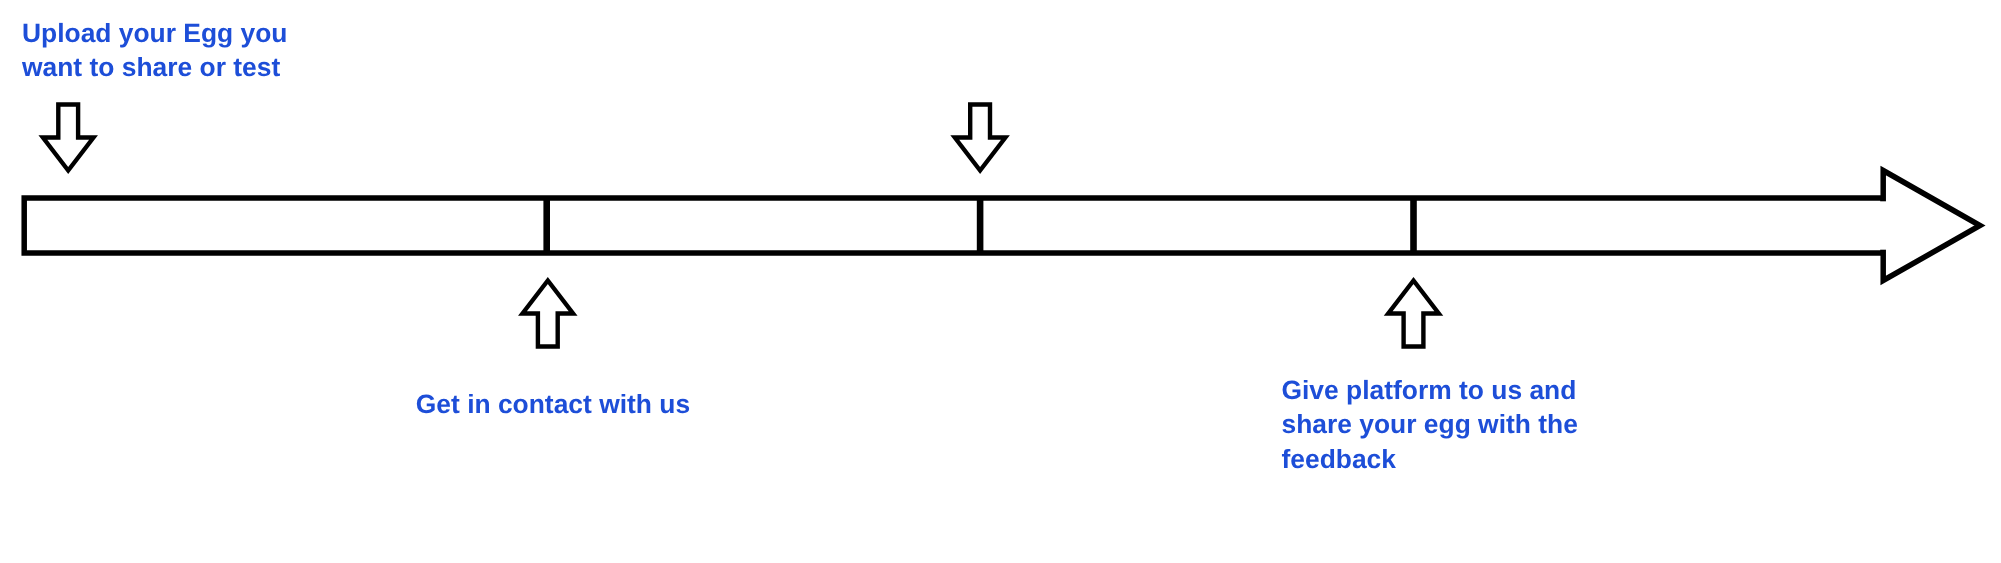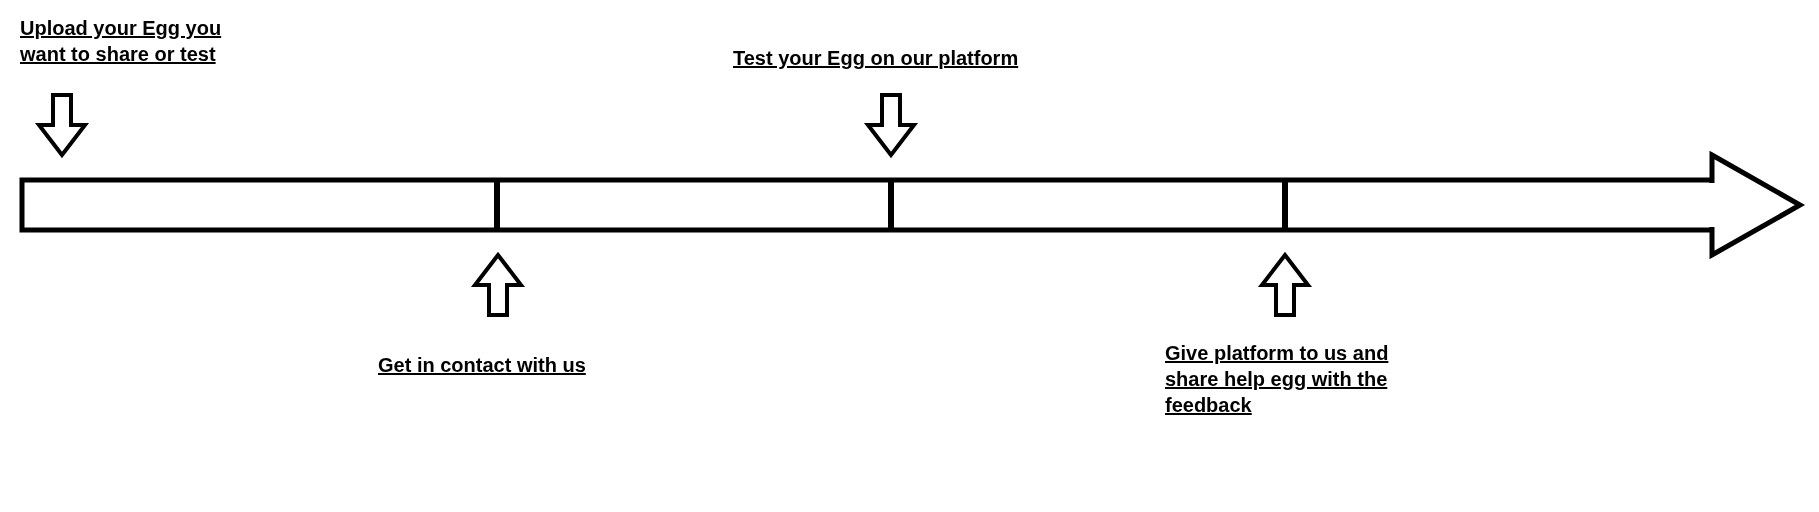--- a/index.html
+++ b/index.html
@@ -14,25 +14,24 @@
       height: 512px;
       position: relative;
     }
     .diagram {
       position: relative;
       width: 100%;
       height: 100%;
     }
     .step-label {
       position: absolute;
-      font-size: 20px;
+      font-size: 24px;
       font-weight: bold;
-      color: #000000;
+      color: #1d4ed8;
       line-height: 1.3;
-      text-decoration: underline;
     }
     .timeline-svg {
       position: absolute;
       left: 0;
       top: 0;
     }
   </style>
 </head>
 <body>
 
@@ -68,27 +67,24 @@
     <g transform="translate(1262,255)">
       <path d="M 23 0 L 46 30 L 32 30 L 32 60 L 14 60 L 14 30 L 0 30 Z" fill="#fff" stroke="#000" stroke-width="4"></path>
     </g>
   </svg>
 
   <div class="step-label" style="left:20px; top:15px;">
     <div>Upload your Egg you</div>
     <div>want to share or test</div>
   </div>
 
-  <div class="step-label" style="left:733px; top:45px;">
-    <div>Test your Egg on our platform</div>
-  </div>
 
   <div class="step-label" style="left:378px; top:352px;">
     <div>Get in contact with us</div>
   </div>
 
   <div class="step-label" style="left:1165px; top:340px;">
     <div>Give platform to us and</div>
-    <div>share help egg with the</div>
+    <div>share your egg with the</div>
     <div>feedback</div>
   </div>
 
 </div>
 
 </body></html>

